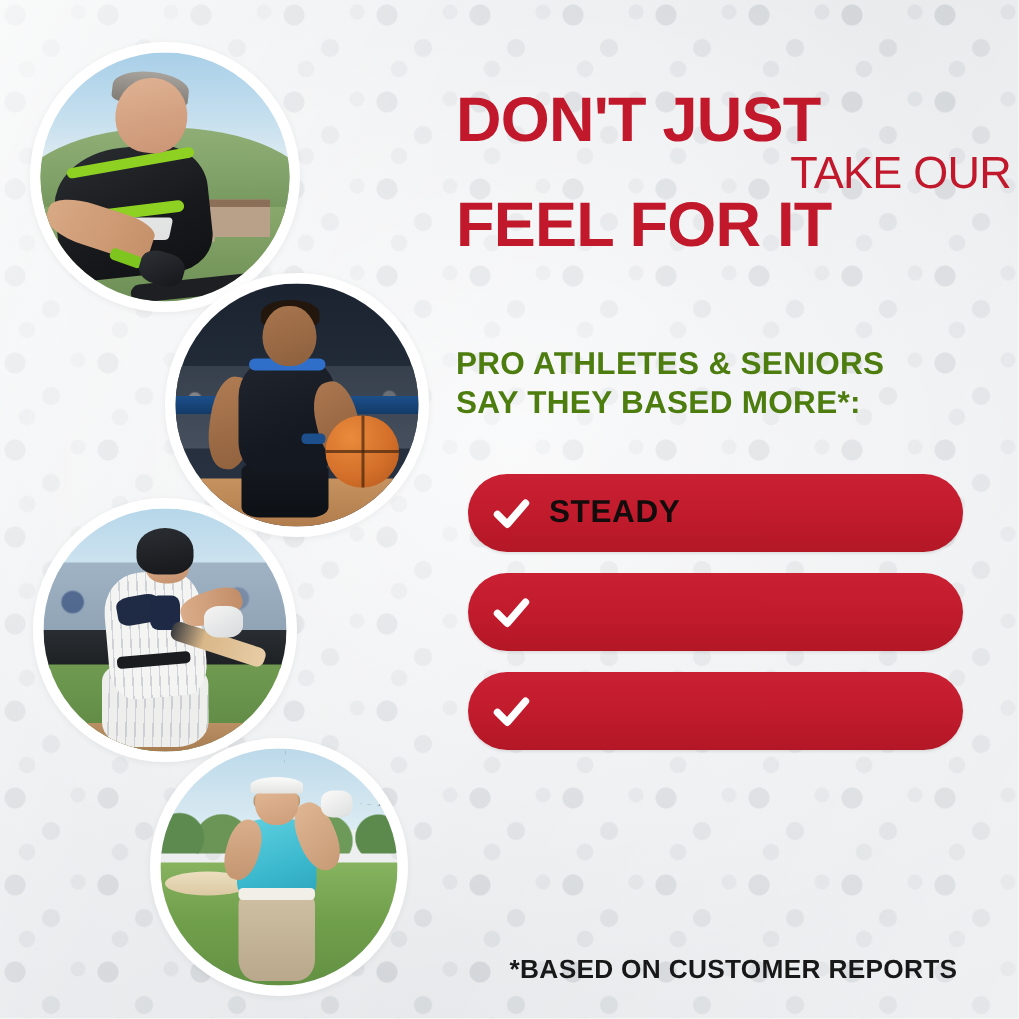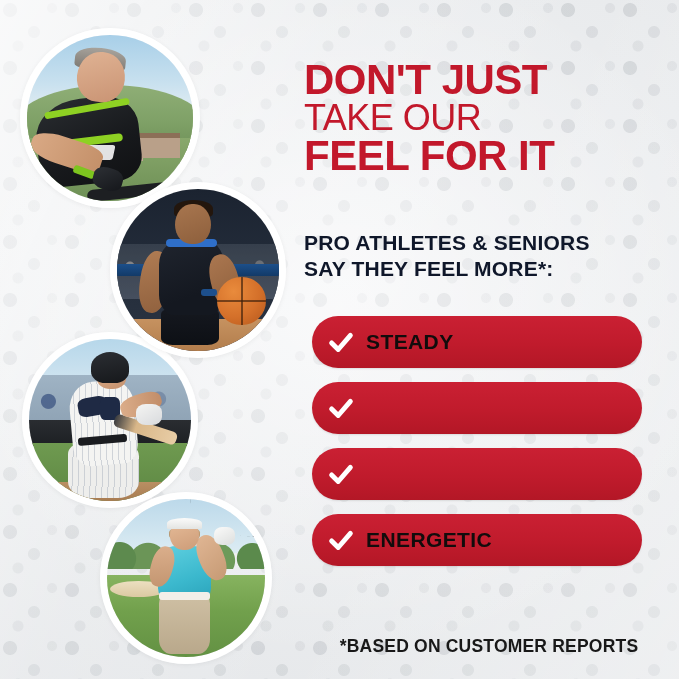--- a/index.html
+++ b/index.html
@@ -232,27 +232,27 @@
 
   .headline { position: absolute; left: 8px; top: 44px; width: 370px; }
   .headline .ln {
     display: block;
     color: #C2182B;
     letter-spacing: -0.5px;
     line-height: 0.97;
     white-space: nowrap;
   }
   .headline .ln1 { font-size: 42px; font-weight: 700; }
-  .headline .ln2 { font-size: 36px; font-weight: 400; }
+  .headline .ln2 { font-size: 30px; font-weight: 400; text-align: right; }
   .headline .ln3 { font-size: 42px; font-weight: 700; }
 
   .subhead { position: absolute; left: 8px; top: 214px; width: 372px; }
   .subhead .sln {
     display: block;
-    color: #0f172a;
+    color: #4d7c0f;
     font-size: 21px;
     font-weight: 700;
     letter-spacing: 0.2px;
     line-height: 1.26;
     white-space: nowrap;
   }
 
   .benefit-list {
     position: absolute;
     left: 16px;
@@ -389,21 +389,21 @@
   <div class="right-col">
 
     <div class="headline">
       <span class="ln ln1">DON'T JUST</span>
       <span class="ln ln2">TAKE OUR</span>
       <span class="ln ln3">FEEL FOR IT</span>
     </div>
 
     <div class="subhead">
       <span class="sln">PRO ATHLETES &amp; SENIORS</span>
-      <span class="sln">SAY THEY FEEL MORE*:</span>
+      <span class="sln">SAY THEY BASED MORE*:</span>
     </div>
 
     <div class="benefit-list">
 
       <div class="pill">
         <svg class="check" viewBox="0 0 32 32">
           <path d="M6 17 L13 24 L26 9" fill="none" stroke="#ffffff" stroke-width="5.2" stroke-linecap="round" stroke-linejoin="round"></path>
         </svg>
         <span class="plabel">STEADY</span>
       </div>
@@ -413,25 +413,19 @@
           <path d="M6 17 L13 24 L26 9" fill="none" stroke="#ffffff" stroke-width="5.2" stroke-linecap="round" stroke-linejoin="round"></path>
         </svg>
       </div>
 
       <div class="pill">
         <svg class="check" viewBox="0 0 32 32">
           <path d="M6 17 L13 24 L26 9" fill="none" stroke="#ffffff" stroke-width="5.2" stroke-linecap="round" stroke-linejoin="round"></path>
         </svg>
       </div>
 
-      <div class="pill">
-        <svg class="check" viewBox="0 0 32 32">
-          <path d="M6 17 L13 24 L26 9" fill="none" stroke="#ffffff" stroke-width="5.2" stroke-linecap="round" stroke-linejoin="round"></path>
-        </svg>
-        <span class="plabel">ENERGETIC</span>
-      </div>
 
     </div>
 
     <div class="footnote">*BASED ON CUSTOMER REPORTS</div>
 
   </div>
 </div>
 
 </body></html>

